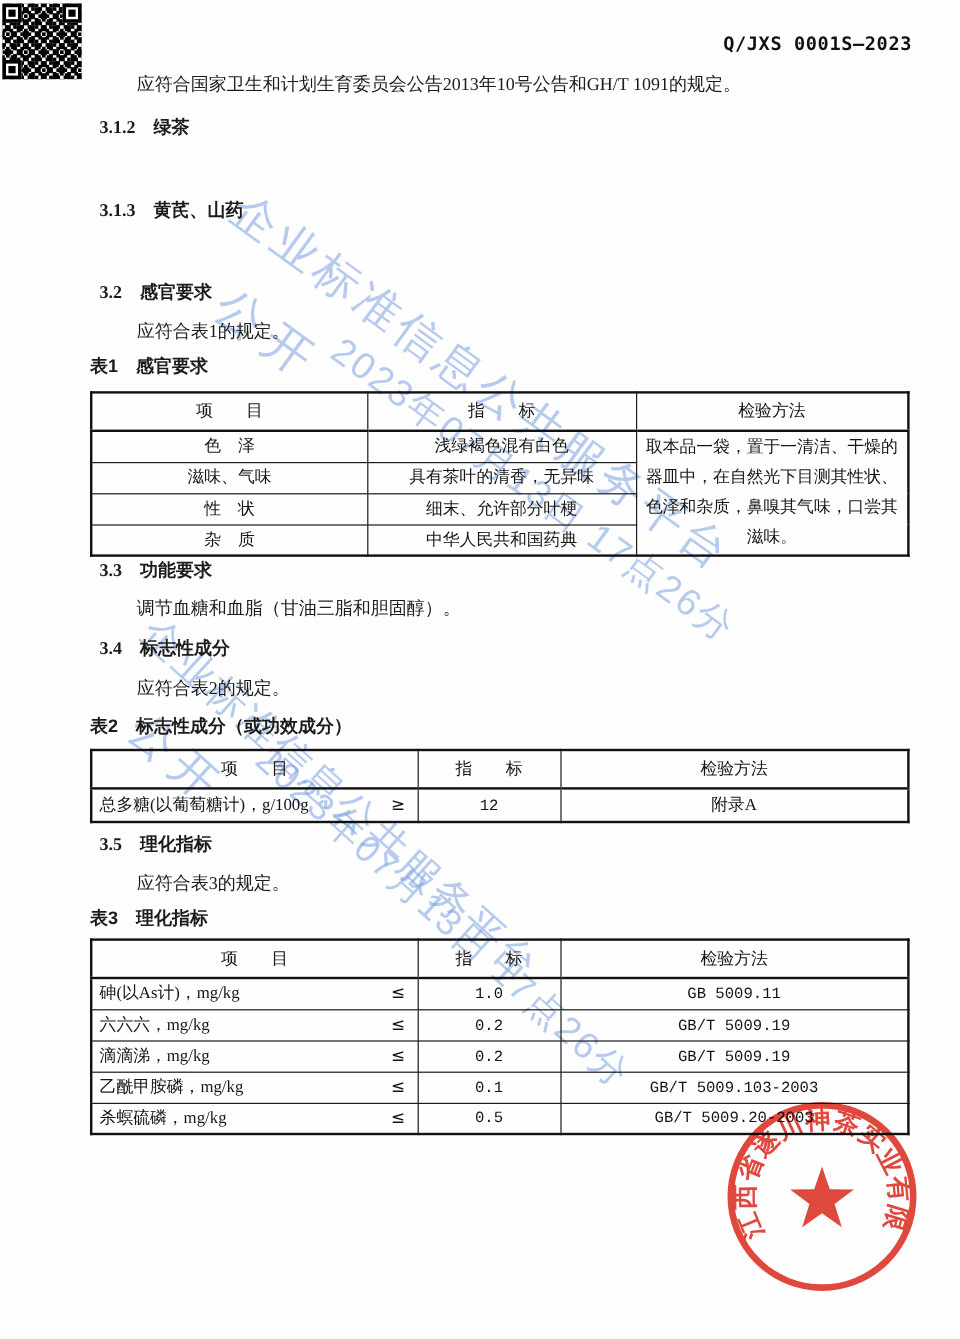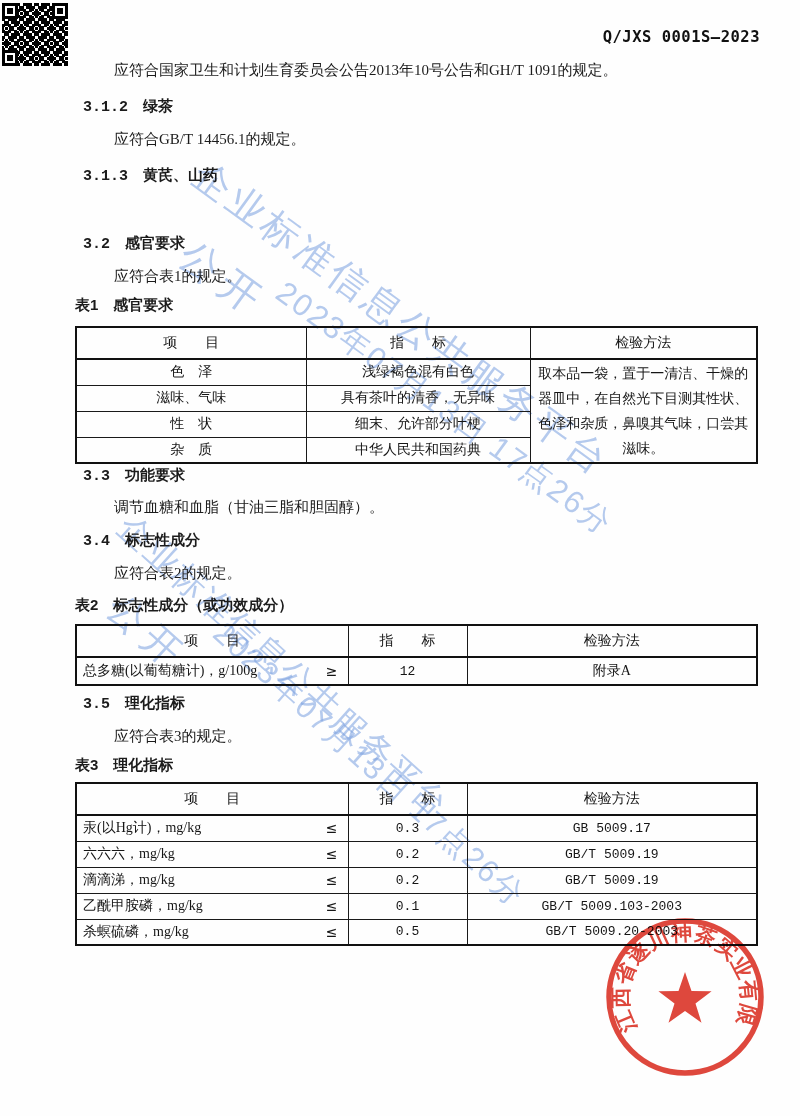--- a/index.html
+++ b/index.html
@@ -35,21 +35,21 @@
     font-family:"Liberation Sans",sans-serif; pointer-events:none;
   }
   .wm-t1 { left:212px; top:150px; font-size:38px; letter-spacing:4px; transform:rotate(36deg); }
   .wm-o1 { left:200px; top:228px; font-size:40px; letter-spacing:9px; transform:rotate(36deg); }
   .wm-d1 { left:292px; top:272px; font-size:31px; letter-spacing:2px; transform:rotate(36deg); }
   .wm-t2 { left:138px; top:505px; font-size:34px; letter-spacing:2px; transform:rotate(42deg); }
   .wm-o2 { left:130px; top:583px; font-size:38px; letter-spacing:8px; transform:rotate(42deg); }
   .wm-d2 { left:232px; top:613px; font-size:31px; letter-spacing:2px; transform:rotate(42deg); }
   
   .blk { position:absolute; z-index:2; }
-  .heading { left:83px; font-family:Liberation Mono, monospace; font-weight:bold; font-size:15px; white-space:pre; }
+  .heading { left:83px; font-family:Liberation Serif, serif; font-weight:bold; font-size:15px; white-space:pre; }
   .para { left:114px; font-size:15px; white-space:pre;text-align:center; }
   .caption { left:75px; width:681px; font-family:"Liberation Sans",sans-serif; font-weight:bold; font-size:15px; }
   
   table.std {
     position:absolute; left:75px; width:681px; z-index:2;
     border-collapse:collapse; table-layout:fixed;
     font-size:14px; color:#151515; background:transparent;
   }
   table.std th, table.std td { border:1px solid #1a1a1a; padding:0 6px; font-weight:normal; }
   table.std { border:2px solid #111; }
@@ -82,21 +82,20 @@
   <div class="wm wm-t1">企业标准信息公共服务平台</div>
   <div class="wm wm-o1">公开</div>
   <div class="wm wm-d1">2023年07月13日 17点26分</div>
   <div class="wm wm-t2">企业标准信息公共服务平台</div>
   <div class="wm wm-o2">公开</div>
   <div class="wm wm-d2">2023年07月13日 17点26分</div>
 
   <div class="blk para" style="top:61px">应符合国家卫生和计划生育委员会公告2013年10号公告和GH/T 1091的规定。</div>
 
   <div class="blk heading" style="top:97px">3.1.2　绿茶</div>
-  <div class="blk para" style="top:130px">应符合GB/T 14456.1的规定。</div>
 
   <div class="blk heading" style="top:166px">3.1.3　黄芪、山药</div>
 
   <div class="blk heading" style="top:234px">3.2　感官要求</div>
   <div class="blk para" style="top:267px">应符合表1的规定。</div>
 
   <div class="blk caption" style="top:296px">表1　感官要求</div>
 
   <table class="std" id="table1" style="top:326px">
     <colgroup>
@@ -182,26 +181,26 @@
       <tr>
         <th>项　　目</th>
         <th>指　　标</th>
         <th>检验方法</th>
       </tr>
     </thead>
     <tbody>
       <tr>
         <td class="item-flex">
             <span class="cellwrap">
-              <span>汞(以Hg计)，mg/kg</span>
-              <span class="rel">≤</span>
-            </span>
-          </td>
-        <td class="mono">0.3</td>
-        <td class="mono">GB 5009.17</td>
+              <span>砷(以As计)，mg/kg</span>
+              <span class="rel">≤</span>
+            </span>
+          </td>
+        <td class="mono">1.0</td>
+        <td class="mono">GB 5009.11</td>
       </tr>
       <tr>
         <td class="item-flex">
             <span class="cellwrap">
               <span>六六六，mg/kg</span>
               <span class="rel">≤</span>
             </span>
           </td>
         <td class="mono">0.2</td>
         <td class="mono">GB/T 5009.19</td>

